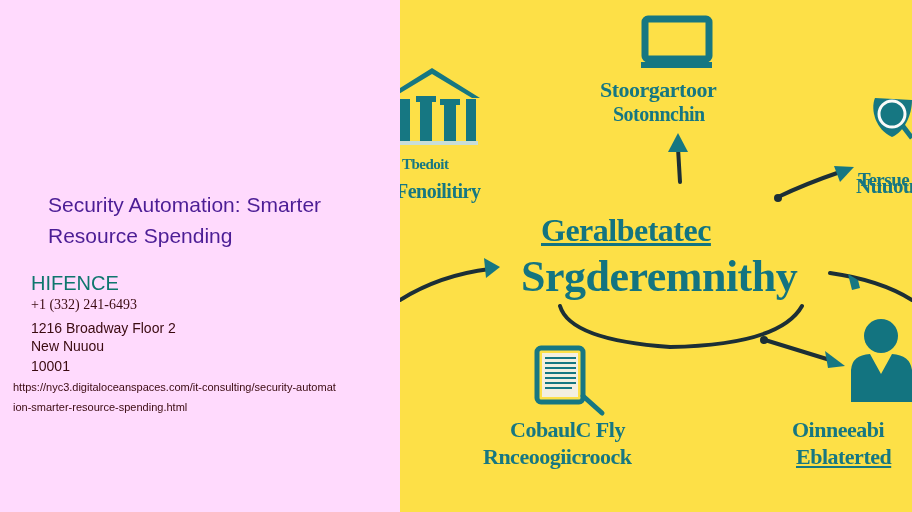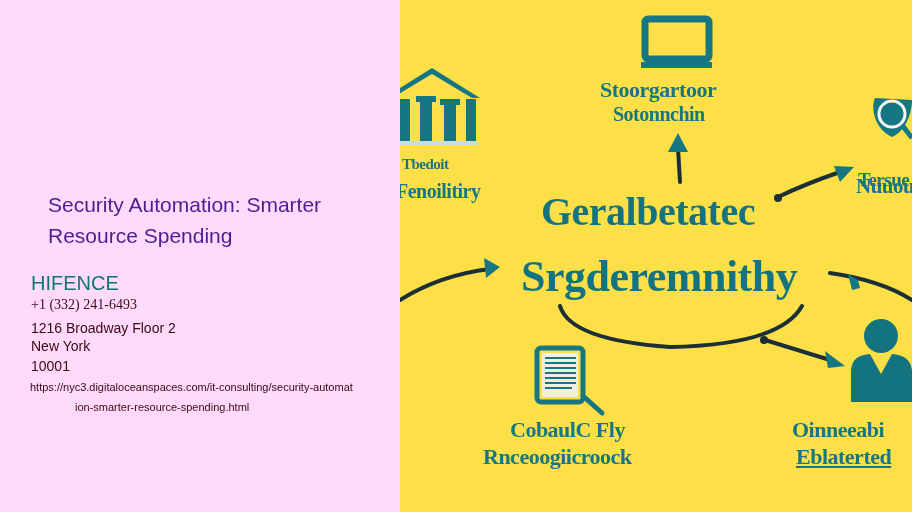--- a/index.html
+++ b/index.html
@@ -19,21 +19,21 @@
     margin: 17px; font-weight: normal;
   }
   .company {
     position: absolute; left: 31px; top: 272px;
     color: #0f766e; font-size: 20px; line-height: 22px;
   }
   .info-line {
     position: absolute; left: 31px; color: #3a0a10; font-size: 14px; line-height: 16px;
   }
   .url-line {
-    position: absolute; left: 30px; color: #3a0a10; font-size: 11px; line-height: 14px;
+    position: absolute; left: 13px; color: #3a0a10; font-size: 11px; line-height: 14px;
   }
   .right-panel {
     position: absolute; left: 400px; top: 0; width: 512px; height: 512px;
     background: #fde047; overflow: hidden; padding-left: 36px;
   }
   .diagram-label {
     position: absolute; color: #167782;
     font-family: "Liberation Serif", serif; font-weight: bold;
     white-space: nowrap; letter-spacing: -0.5px;
   }
@@ -45,24 +45,24 @@
   svg.overlay { position: absolute; left: 0; top: 0; }
 </style>
 </head>
 <body>
 
 <div class="left-panel">
   <h1 class="title">Security Automation: Smarter Resource Spending</h1>
   <div class="company">HIFENCE</div>
   <div class="info-line" style="top:297px;font-family:Liberation Serif, serif;">+1 (332) 241-6493</div>
   <div class="info-line" style="top:320px;">1216 Broadway Floor 2</div>
-  <div class="info-line" style="top:338px;">New York</div>
+  <div class="info-line" style="top:338px;">New Nuuou</div>
   <div class="info-line" style="top:358px;">10001</div>
   <div class="url-line" style="top:380px;">https://nyc3.digitaloceanspaces.com/it-consulting/security-automat</div>
-  <div class="url-line" style="top:400px;margin-left:45px;">ion-smarter-resource-spending.html</div>
+  <div class="url-line" style="top:400px;">ion-smarter-resource-spending.html</div>
 </div>
 
 <div class="right-panel">
   <svg class="overlay" width="512" height="512" viewBox="0 0 512 512">
 
     <g>
       <rect x="245" y="19" width="64" height="40" rx="3" fill="none" stroke="#167782" stroke-width="7"></rect>
       <rect x="241" y="62" width="71" height="6" fill="#167782"></rect>
     </g>
 
@@ -138,15 +138,15 @@
 
   <div class="diagram-label" style="left:458px; top:155px; font-size:19px; line-height:21px;margin-top:14px;">Tersue</div>
   <div class="diagram-label" style="left:456px; top:175px; font-size:21px; line-height:23px;">Nuuou</div>
 
   <div class="diagram-label" style="left:110px; top:418px; font-size:22px; line-height:24px;">CobaulC Fly</div>
   <div class="diagram-label" style="left:83px; top:445px; font-size:22px; line-height:24px;">Rnceoogiicroock</div>
 
   <div class="diagram-label" style="left:392px; top:418px; font-size:22px; line-height:24px;">Oinneeabi</div>
   <div class="diagram-label" style="left:396px; top:445px; font-size:22px; line-height:24px;text-decoration:underline;">Eblaterted</div>
 
-  <div class="center-label" style="left:141px; top:192px; font-size:40px; line-height:40px;">Geralbetatec</div>
+  <div class="center-label" style="left:141px; top:210px; font-size:32px; line-height:40px;text-decoration:underline;">Geralbetatec</div>
   <div class="center-label" style="left:121px; top:254px; font-size:44px; line-height:46px;">Srgderemnithy</div>
 </div>
 
 </body></html>

